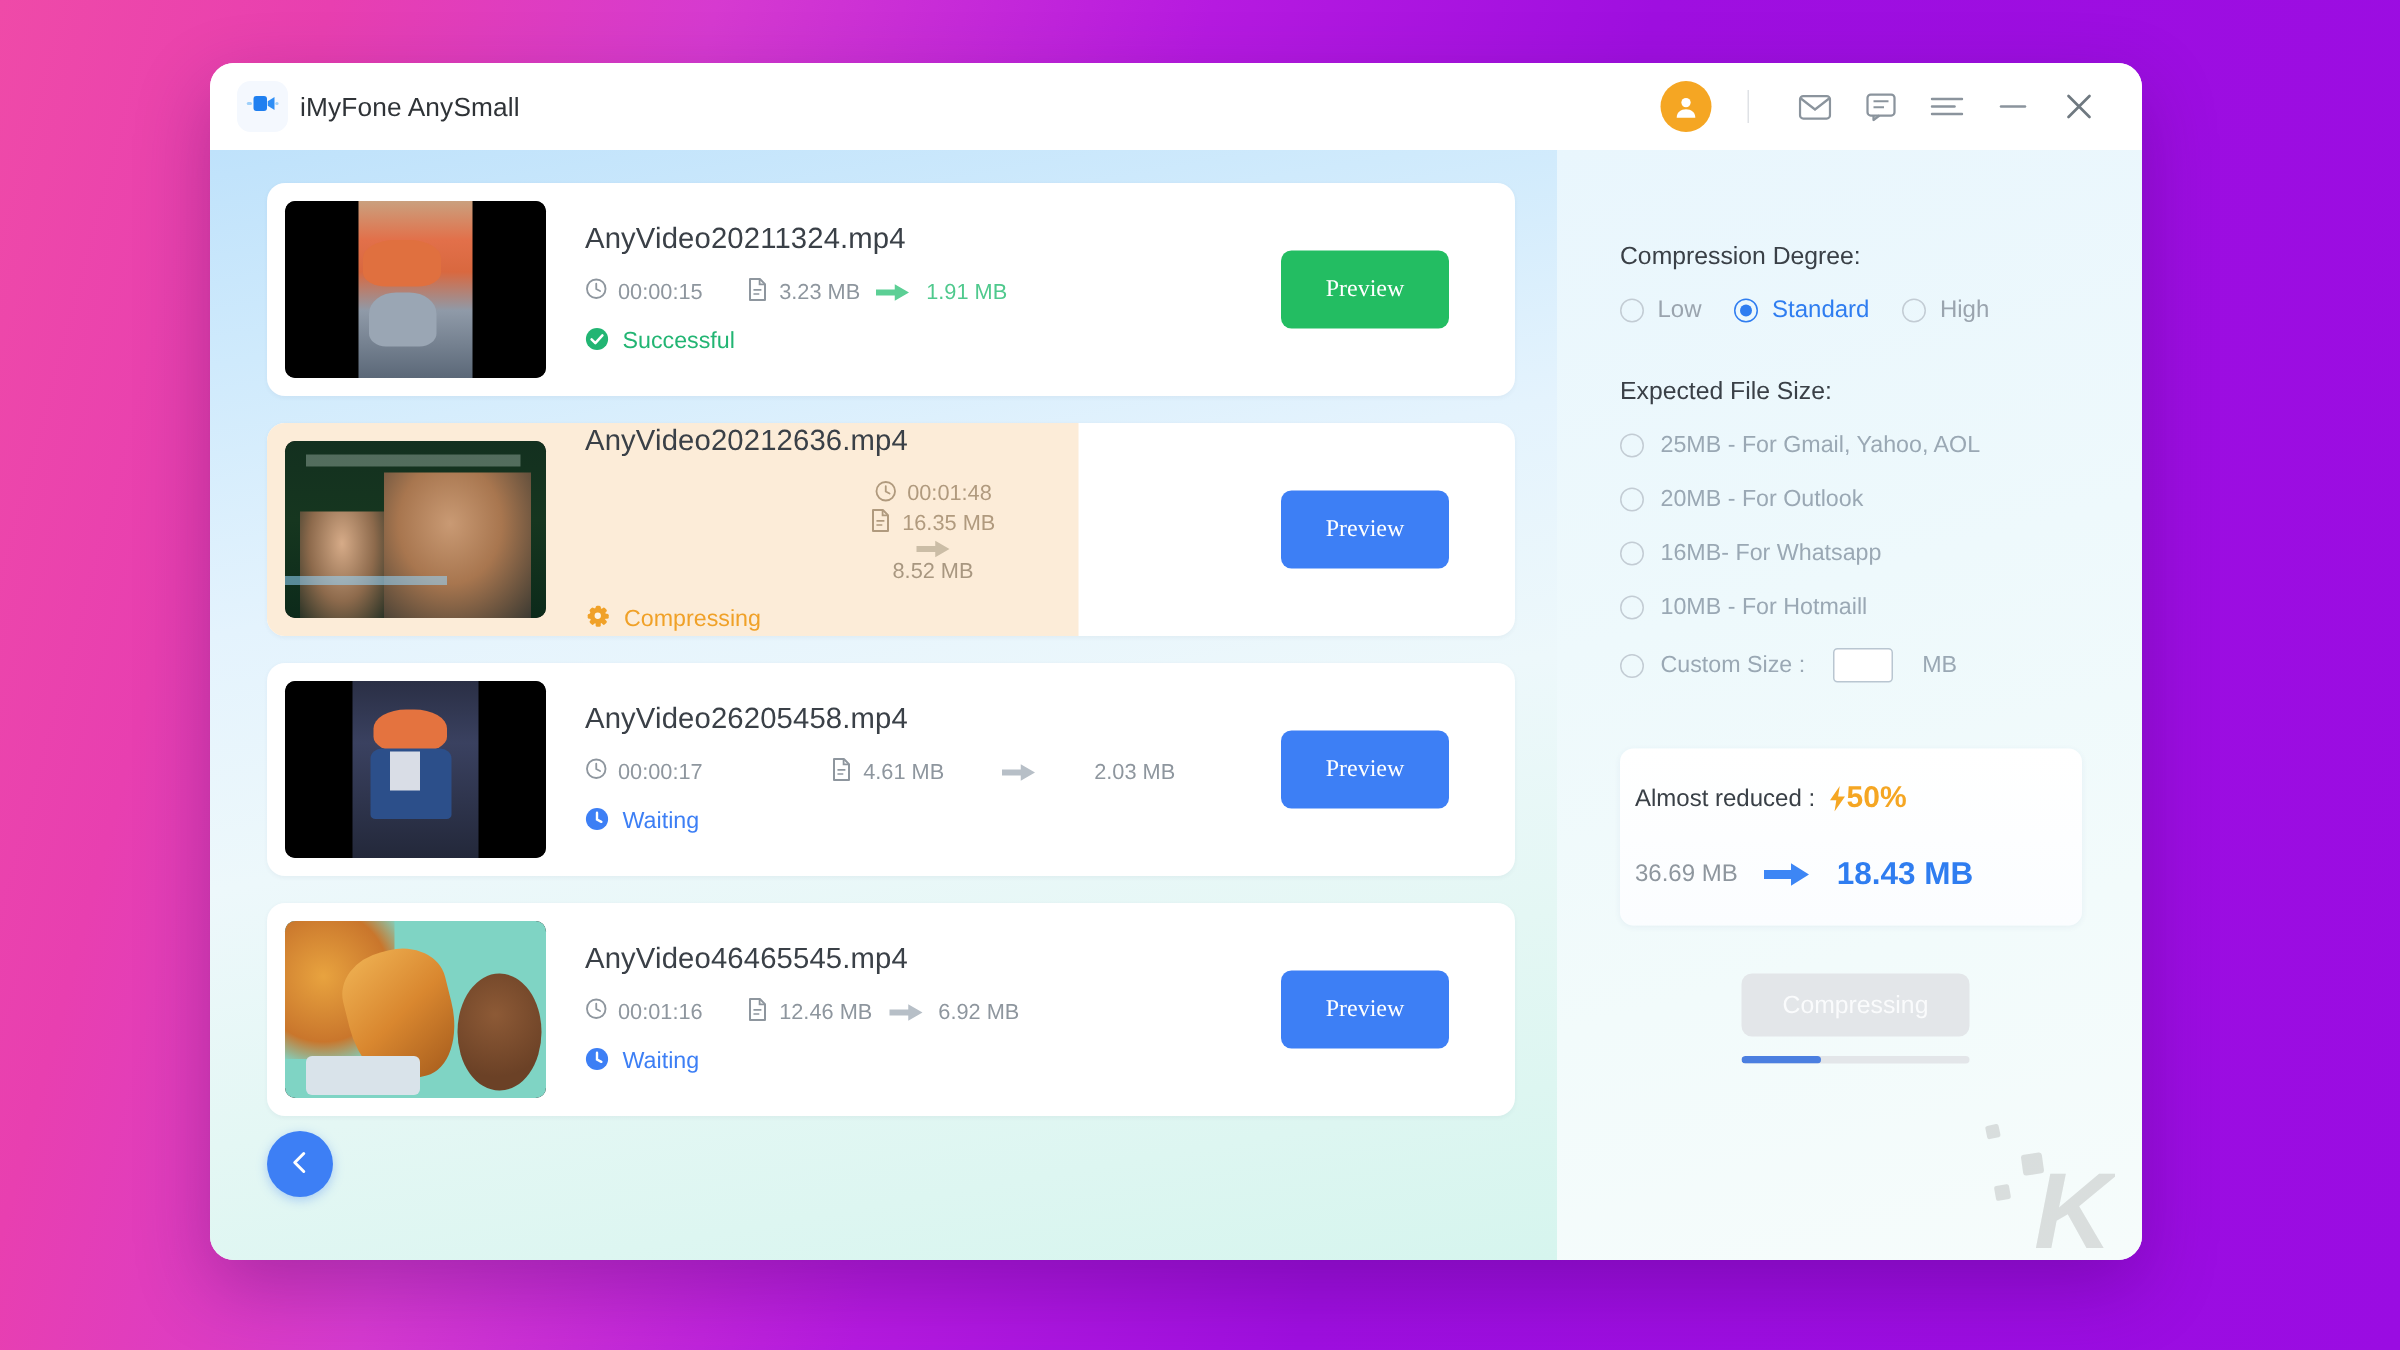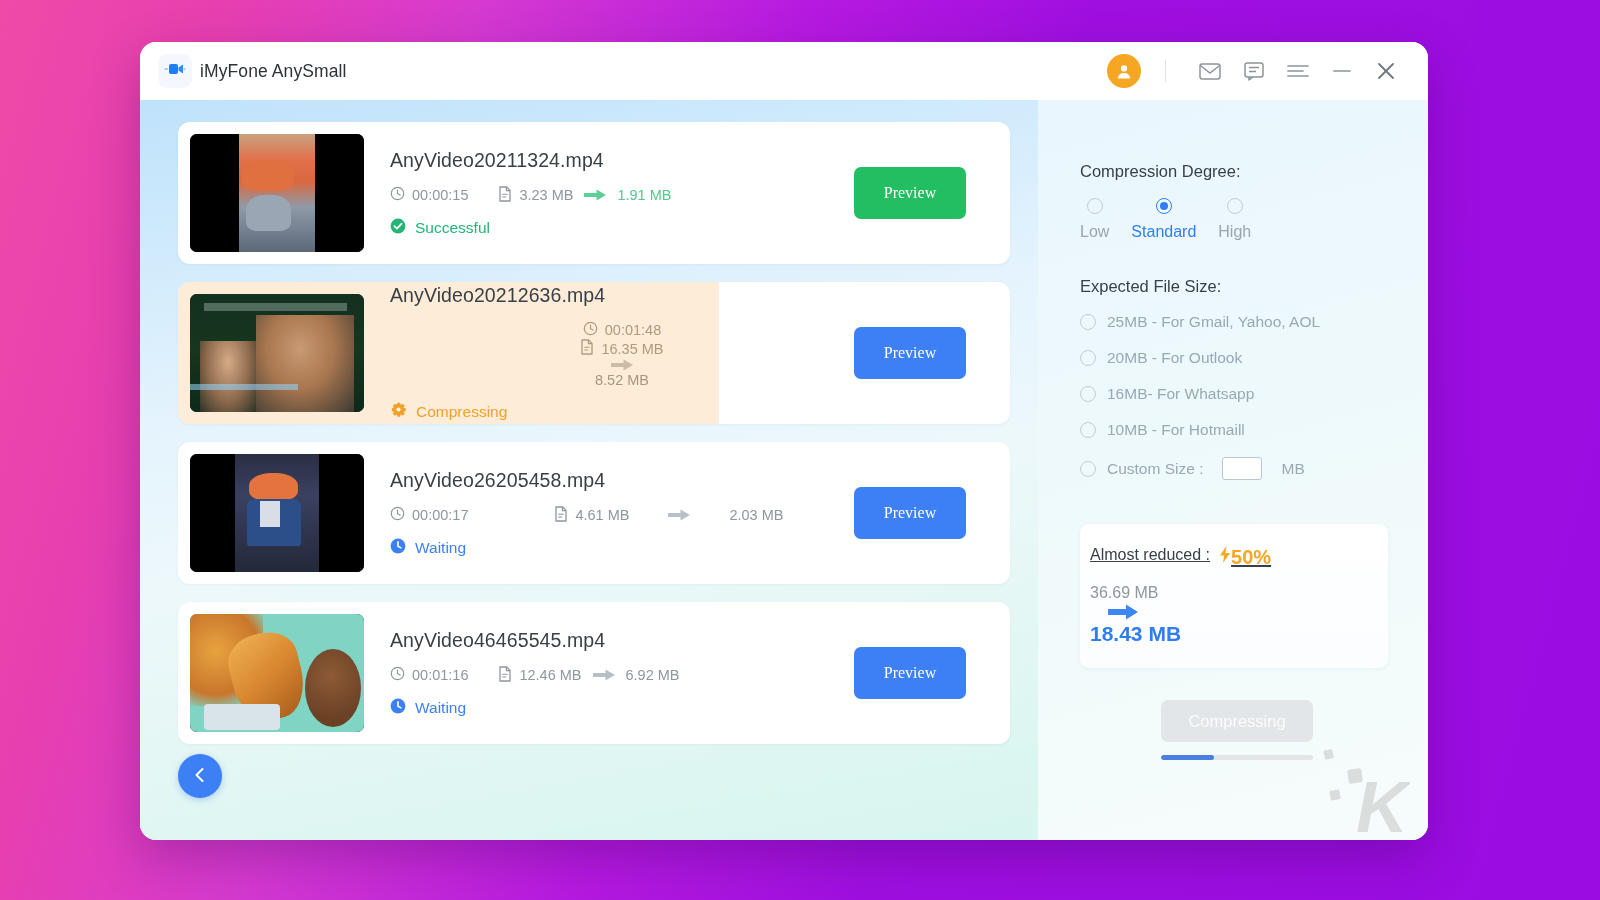--- a/index.html
+++ b/index.html
@@ -142,21 +142,21 @@
     background: linear-gradient(165deg, #e9f6fd 0%, #eef9fc 40%, #f2fbfb 70%, #f6fcfb 100%);
     padding: 62px 34px 0 42px;
   }
   .sec-label {
     font-size: 16.5px; color: #3a4047;
     margin-bottom: 17px;
   }
   .degree-row { display: flex; align-items: center; gap: 0; margin-bottom: 36px; }
   .radio-opt {
     display: flex; align-items: center; gap: 9px;
-    font-size: 16px; cursor: pointer; flex-direction: column;
+    font-size: 16px; cursor: pointer;
   }
   .radio-gap { width: 22px; }
   .rad {
     width: 16px; height: 16px; border-radius: 50%;
     border: 1.6px solid #c3ccd4; flex: 0 0 16px;
     display: flex; align-items: center; justify-content: center;
     background: transparent;
   }
   .rad.on { border-color: #2f7df0; }
   .rad.on::after {
@@ -181,25 +181,25 @@
   }
 
   .summary-box {
     margin-top: 44px;
     width: 308px; padding: 22px 0 22px 10px;
     background: linear-gradient(180deg,#ffffff 0%, #fbfdff 100%);
     border-radius: 9px;
     box-shadow: 0 1px 4px rgba(50,90,140,.07);
   }
   .sum-line1 {
-    display: flex; align-items: flex-start;
-    font-size: 16px; color: #3a4047; margin-bottom: 15px; text-decoration: underline;
+    display: flex; align-items: center;
+    font-size: 16px; color: #3a4047; margin-bottom: 27px;
   }
   .sum-pct { color: #f5a623; font-size: 20px; font-weight: bold; }
-  .sum-line2 { display: flex; align-items: flex-start; flex-direction: column; }
+  .sum-line2 { display: flex; align-items: center; }
   .sum-from { font-size: 16px; color: #8e969e; }
   .sum-to { font-size: 21px; color: #2f7df0; font-weight: bold; }
   .sum-arrow { margin: 0 16px; display: flex; align-items: center; }
 
   .compress-btn {
     display: block; margin: 32px auto 0 auto;
     width: 152px; height: 42px;
     background: #e3e6e9; border: none; border-radius: 7px;
     color: #fafbfc; font-size: 16.5px;
     font-family: "Liberation Sans", sans-serif;

